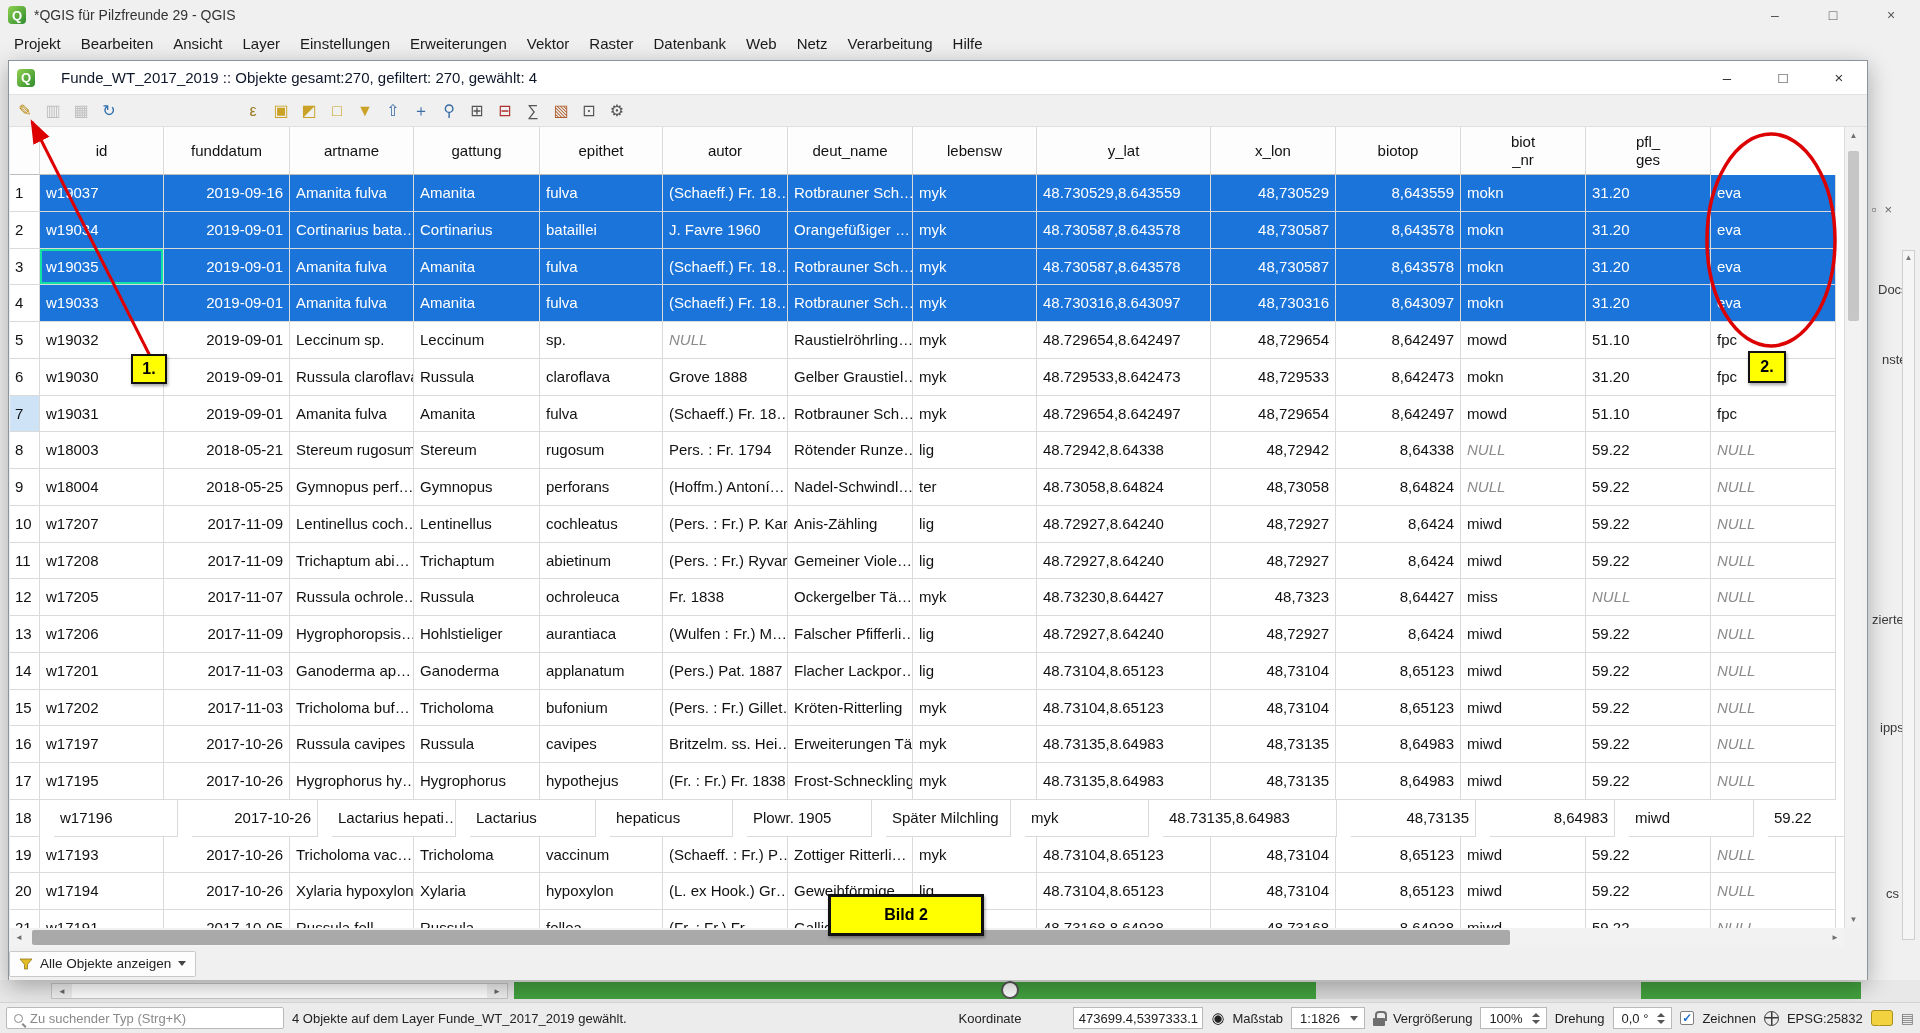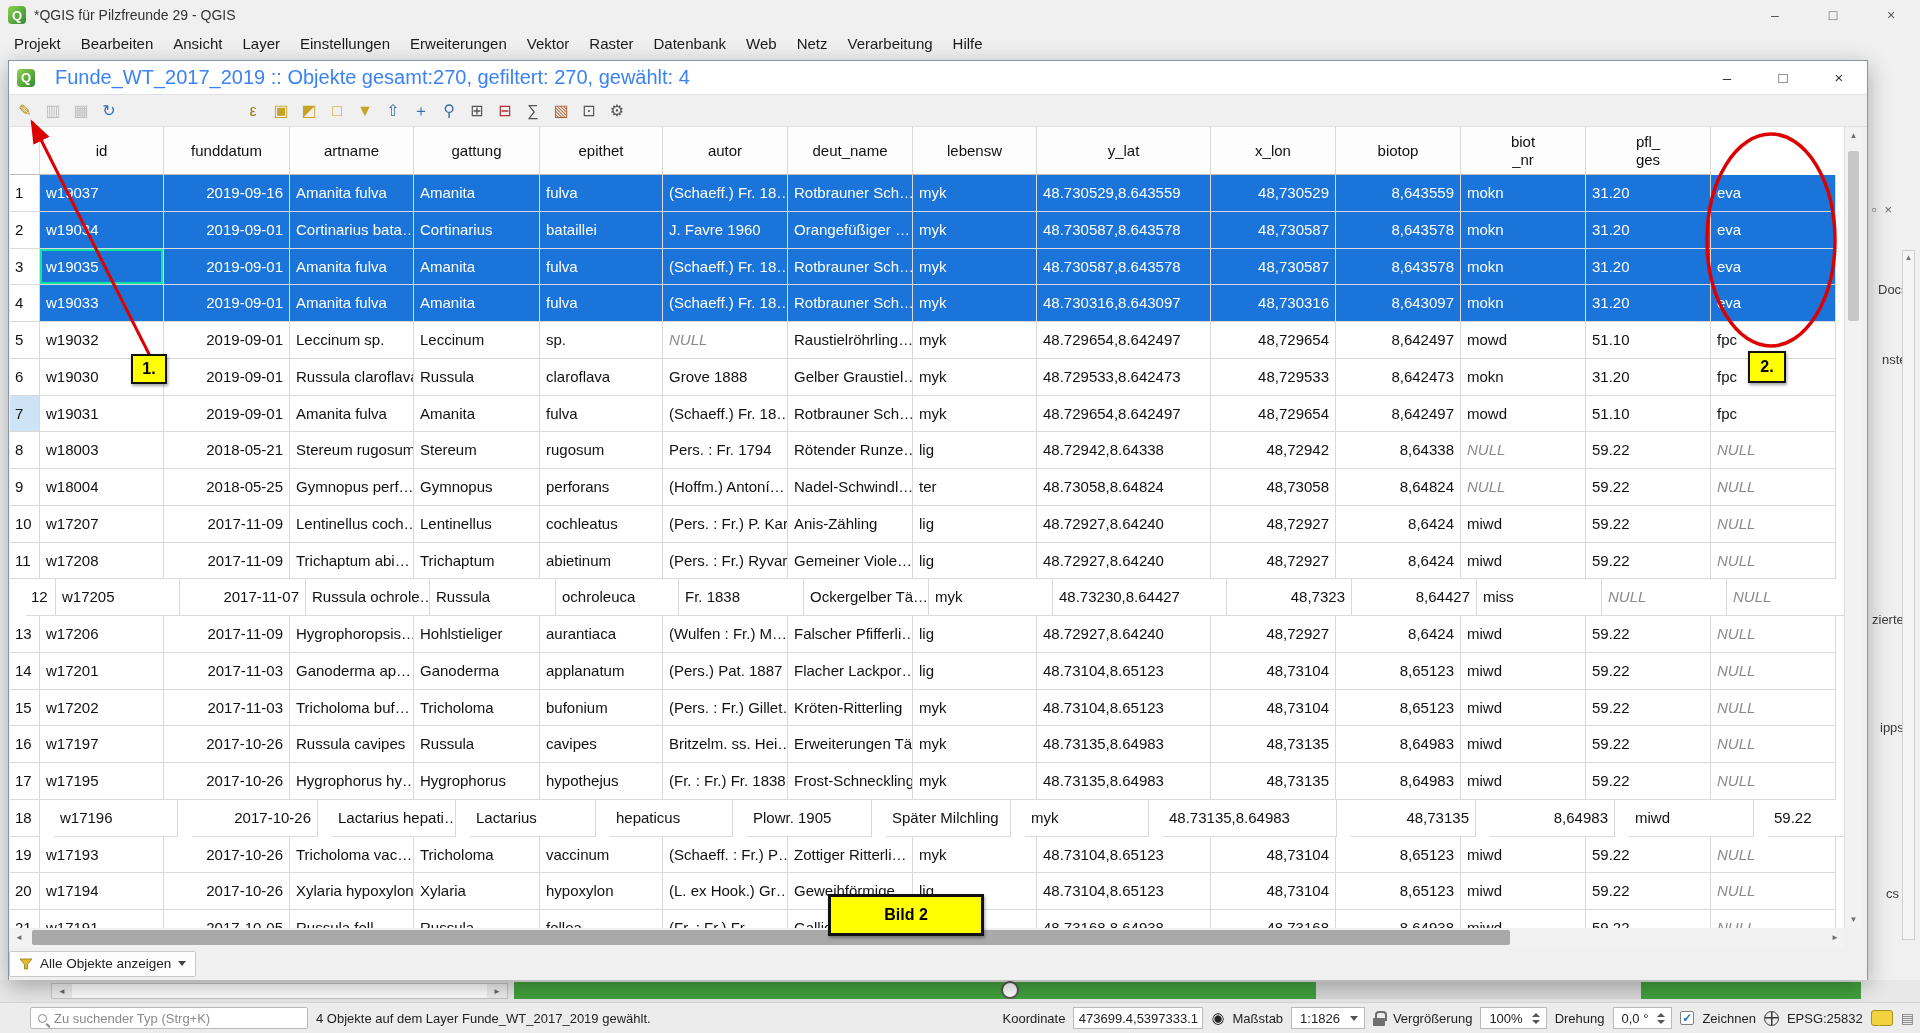--- a/index.html
+++ b/index.html
@@ -20,21 +20,21 @@
   
   .right-strip { position:absolute; left:1866px; top:56px; width:54px; height:946px; background:#f0f0f0; z-index:1; overflow:hidden; }
   .frag { position:absolute; font-size:13px; color:#3a3a3a; white-space:nowrap; }
   .frag-icons { position:absolute; left:6px; top:146px; display:flex; gap:8px; font-size:13px; color:#666; }
   .bg-vscroll { position:absolute; left:36px; top:194px; width:13px; height:690px; background:#f5f5f5; border:1px solid #cfcfcf; }
   .bg-vscroll .up { position:absolute; top:2px; left:0; width:100%; text-align:center; font-size:8px; color:#777; }
 
   
   .attr-window { position:absolute; left:8px; top:60px; width:1860px; height:920px; background:#f0f0f0; border:1px solid #8a959e; box-shadow:0 6px 22px rgba(0,0,0,.3); z-index:10; }
   .attr-titlebar { position:absolute; left:0; top:0; width:100%; height:34px; background:#fff; display:flex; align-items:center; border-bottom:1px solid #e2e2e2; }
-  .attr-titlebar .title { font-size:20px; color:#3b82f6; margin-left:12px; }
+  .attr-titlebar .title { font-size:15px; color:#0f172a; margin-left:18px; }
   .attr-controls { margin-left:auto; display:flex; height:100%; }
   .attr-controls .win-btn { width:56px; font-size:15px; color:#333; }
   .attr-toolbar { position:absolute; left:0; top:34px; width:100%; height:32px; display:flex; align-items:center; padding-left:4px; gap:4px; background:#f0f0f0; border-bottom:1px solid #e0e0e0; }
   .tb-btn { width:24px; height:24px; display:flex; align-items:center; justify-content:center; border-radius:3px; }
   .tb-btn.disabled { opacity:.4; }
   .tb-glyph { font-size:16px; line-height:1; }
   .tb-spacer { width:112px; }
 
   
   .table-area { position:absolute; left:1px; top:66px; width:1834px; height:801px; background:#fff; overflow:hidden; }
@@ -69,26 +69,26 @@
   .bottom-strip { position:absolute; left:0; top:980px; width:1920px; height:22px; background:#e8e8e8; z-index:1; }
   .mini-scroll { position:absolute; left:51px; top:3px; width:457px; height:16px; background:#fff; border:1px solid #c6c6c6; }
   .mini-scroll .arr { position:absolute; top:0; width:20px; height:100%; background:#efefef; display:flex; align-items:center; justify-content:center; font-size:8px; color:#666; }
   .mini-scroll .arr.lf { left:0; } .mini-scroll .arr.rt { right:0; }
   .map-green { position:absolute; top:2px; height:17px; background:#42a13e; }
   .map-gray  { position:absolute; top:2px; height:17px; background:#d9d9d9; }
   .map-knob  { position:absolute; left:1001px; top:1px; width:18px; height:18px; border-radius:50%; background:#fff; border:2px solid #555; }
 
   
   .statusbar { position:absolute; left:0; top:1002px; width:1920px; height:31px; background:#ececec; border-top:1px solid #d2d2d2; display:flex; align-items:center; padding:0 6px; gap:8px; font-size:13px; color:#222; z-index:20; }
-  .search-box { width:278px; height:22px; background:#fff; border:1px solid #b9b9b9; border-radius:2px; display:flex; align-items:center; gap:7px; padding:0 7px; color:#8a8a8a; flex:none;margin-left:24px; }
+  .search-box { width:278px; height:22px; background:#fff; border:1px solid #b9b9b9; border-radius:2px; display:flex; align-items:center; gap:7px; padding:0 7px; color:#8a8a8a; flex:none; }
   .lens { width:9px; height:9px; border:1.5px solid #888; border-radius:50%; position:relative; flex:none; }
   .lens::after { content:''; position:absolute; left:8px; top:8px; width:5px; height:1.5px; background:#888; transform:rotate(45deg); transform-origin:0 0; }
   .sb-right { margin-left:auto; display:flex; align-items:center; gap:8px; }
   .sb-field { background:#fff; border:1px solid #b9b9b9; height:22px; display:flex; align-items:center; padding:0 8px; font-size:13px; color:#222; }
-  .coord-field { width:130px; justify-content:center; }
+  .coord-field { width:130px; justify-content:center;margin-left:44px; }
   .combo { padding-right:6px; }
   .caret { width:0; height:0; border-left:4px solid transparent; border-right:4px solid transparent; border-top:5px solid #555; margin-left:10px; }
   .spin { padding-right:6px; }
   .spin-arrows { display:flex; flex-direction:column; gap:3px; margin-left:9px; }
   .spin-arrows i { display:block; width:0; height:0; border-left:4px solid transparent; border-right:4px solid transparent; }
   .spin-arrows .u { border-bottom:4px solid #555; } .spin-arrows .d { border-top:4px solid #555; }
   .checkbox { width:14px; height:14px; background:#fff; border:1px solid #7f7f7f; border-radius:2px; display:flex; align-items:center; justify-content:center; font-size:12px; color:#1f6fd0; font-weight:bold; }
   .lock { width:12px; height:15px; position:relative; }
   .lock::before { content:''; position:absolute; left:2px; top:0; width:8px; height:8px; border:2px solid #6e6e6e; border-bottom:none; border-radius:4px 4px 0 0; }
   .lock::after { content:''; position:absolute; left:0; top:7px; width:12px; height:8px; background:#6e6e6e; border-radius:1px; }
@@ -417,21 +417,21 @@
           <div class="cell">(Pers. : Fr.) Ryvar…</div>
           <div class="cell">Gemeiner Viole…</div>
           <div class="cell">lig</div>
           <div class="cell">48.72927,8.64240</div>
           <div class="cell r">48,72927</div>
           <div class="cell r">8,6424</div>
           <div class="cell">miwd</div>
           <div class="cell">59.22</div>
           <div class="cell null">NULL</div>
         </div>
-        <div class="trow" style="grid-template-columns: 30px 124px 126px 124px 126px 123px 125px 125px 124px 174px 125px 125px 125px 125px 125px; margin-left: 16px;">
+        <div class="trow" style="grid-template-columns: 30px 124px 126px 124px 126px 123px 125px 125px 124px 174px 125px 125px 125px 125px 125px;">
           <div class="cell num">12</div>
           <div class="cell">w17205</div>
           <div class="cell r">2017-11-07</div>
           <div class="cell">Russula ochrole…</div>
           <div class="cell">Russula</div>
           <div class="cell">ochroleuca</div>
           <div class="cell">Fr. 1838</div>
           <div class="cell">Ockergelber Tä…</div>
           <div class="cell">myk</div>
           <div class="cell">48.73230,8.64427</div>

